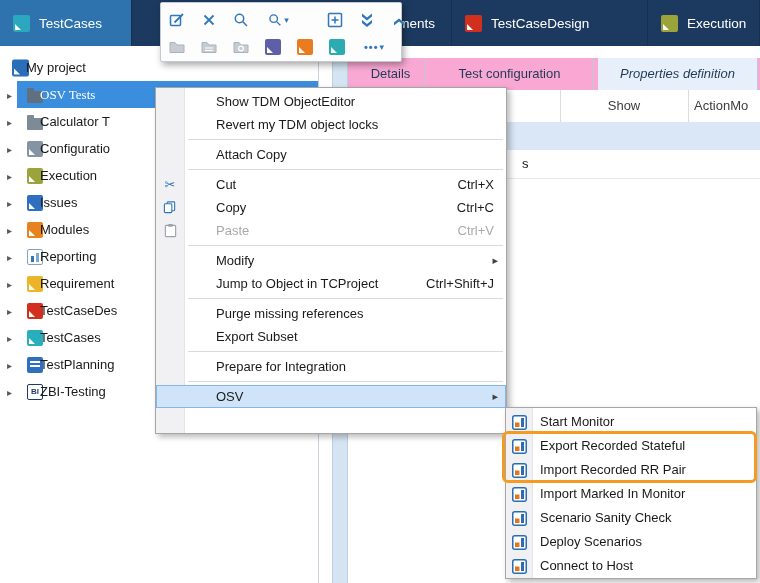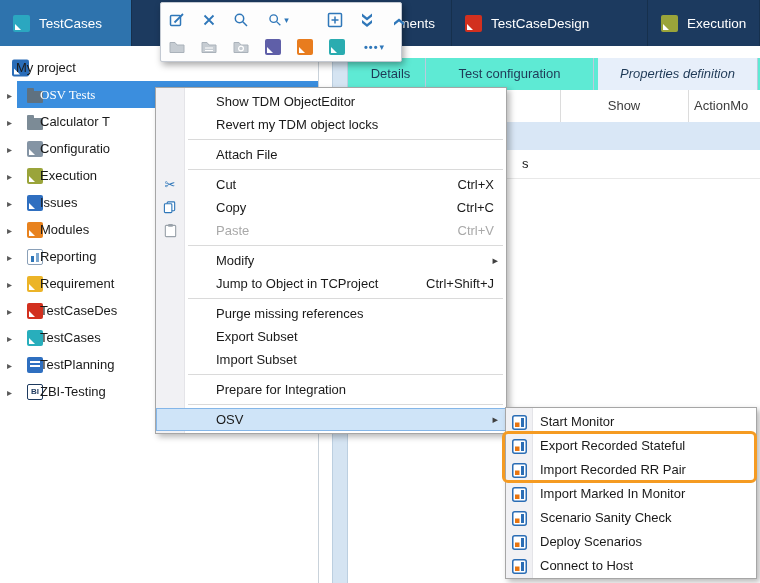--- a/index.html
+++ b/index.html
@@ -18,41 +18,41 @@
         border-bottom:6px solid #fff;border-right:6px solid transparent;}
 
   
   .treepanel{position:absolute;left:0;top:46px;width:318px;bottom:0;background:#fff;padding-top:8px;box-sizing:border-box;}
   .tree-border{position:absolute;left:318px;top:46px;width:1px;bottom:0;background:#c9d2da;}
   .splitter{position:absolute;left:332px;top:46px;width:16px;bottom:0;background:#d5e4f2;
             border-left:1px solid #bccfe0;border-right:1px solid #bccfe0;box-sizing:border-box;}
   .trow{position:relative;height:27px;display:flex;align-items:center;padding-left:40px;font-size:13px;}
   .trow .arr{position:absolute;left:7px;top:50%;transform:translateY(-50%);font-size:10px;color:#5a5a5a;}
   .trow .ic{position:absolute;left:19px;top:50%;transform:translateY(-50%);margin-left:8px;}
-  .trow.root{padding-left:16px;}
+  .trow.root{padding-left:26px;}
   .trow.root .ic{left:4px;}
   .trow.selected::before{content:"";position:absolute;left:17px;right:0;top:0;bottom:0;background:#3b8ede;}
   .trow.selected .tlabel{color:#fff;position:relative;font-family:Liberation Serif, serif;}
   .tlabel{position:relative;white-space:nowrap;}
   .ic{width:16px;height:16px;border-radius:2px;display:inline-block;position:relative;}
   .sqic{background:var(--c);}
   .ic-proj{width:17px;height:17px;background:#2a6db8;}
   .ic-folder{width:16px;height:12px;background:var(--c);border-radius:1px;margin-top:2px;}
   .ic-folder::before{content:"";position:absolute;top:-3px;left:0;width:7px;height:4px;background:var(--c);border-radius:1px 1px 0 0;}
   .ic-report{background:#fff;border:1px solid #8aa0b8;box-sizing:border-box;}
   .ic-report::before{content:"";position:absolute;left:3px;bottom:2px;width:3px;height:6px;background:#2f76b8;}
   .ic-report::after{content:"";position:absolute;left:8px;bottom:2px;width:3px;height:9px;background:#7ba7d0;}
   .ic-plan{background:#2f6fc0;}
   .ic-plan::before{content:"";position:absolute;left:3px;top:4px;width:10px;height:2px;background:#fff;box-shadow:0 4px 0 #fff;}
   .ic-zbi{background:#fff;border:1px solid #1d3a5f;box-sizing:border-box;color:#1d3a5f;
           font-size:8px;font-weight:bold;display:flex;align-items:center;justify-content:center;}
 
   
   .mainpanel{position:absolute;left:348px;top:46px;right:0;bottom:0;background:#fff;}
-  .subtabs{position:absolute;left:0;top:12px;right:0;height:32px;background:#5eead4;border-bottom:1px solid #b9c9dc;}
+  .subtabs{position:absolute;left:0;top:12px;right:0;height:32px;background:#f9a8d4;border-bottom:1px solid #b9c9dc;}
   .subtab{position:absolute;top:0;height:32px;line-height:32px;text-align:center;font-size:13px;color:#1f3a57;
           border-right:1px solid #bccadc;box-sizing:border-box;cursor:default;}
   .subtab.selected{background:#e7effa;font-style:italic;}
   .theader{position:absolute;left:0;top:44px;right:0;height:32px;background:#fff;border-bottom:1px solid #cfcfcf;
            font-size:13px;color:#3c3c3c;}
   .hlabel{position:absolute;top:0;height:32px;line-height:32px;}
   .gline{position:absolute;top:44px;width:1px;height:88px;background:#dcdcdc;}
   .datarow{position:absolute;left:0;right:0;height:28px;border-bottom:1px solid #e8e8e8;font-size:13px;}
   .row-blue{top:76px;background:#d9e7f6;}
   .row-white{top:104px;background:#fff;}
@@ -295,21 +295,21 @@
   <div class="cmenu">
     <div class="gutter"></div>
     <div class="mitem">
       <span>Show TDM ObjectEditor</span>
     </div>
     <div class="mitem">
       <span>Revert my TDM object locks</span>
     </div>
     <div class="msep"></div>
     <div class="mitem">
-      <span>Attach File</span>
+      <span>Attach Copy</span>
     </div>
     <div class="msep"></div>
     <div class="mitem">
       <span class="mi-ic">✂</span>
       <span>Cut</span>
       <span class="shortcut">Ctrl+X</span>
     </div>
     <div class="mitem">
       <span class="mi-ic">
         <svg width="14" height="15" viewBox="0 0 15 15" fill="#fff" stroke="#2f77b9" stroke-width="1.2">
@@ -339,23 +339,20 @@
       <span>Jump to Object in TCProject</span>
       <span class="shortcut">Ctrl+Shift+J</span>
     </div>
     <div class="msep"></div>
     <div class="mitem">
       <span>Purge missing references</span>
     </div>
     <div class="mitem">
       <span>Export Subset</span>
     </div>
-    <div class="mitem">
-      <span>Import Subset</span>
-    </div>
     <div class="msep"></div>
     <div class="mitem">
       <span>Prepare for Integration</span>
     </div>
     <div class="msep"></div>
     <div class="mitem sel">
       <span>OSV</span>
       <span class="subarrow">▸</span>
     </div>
   </div>

